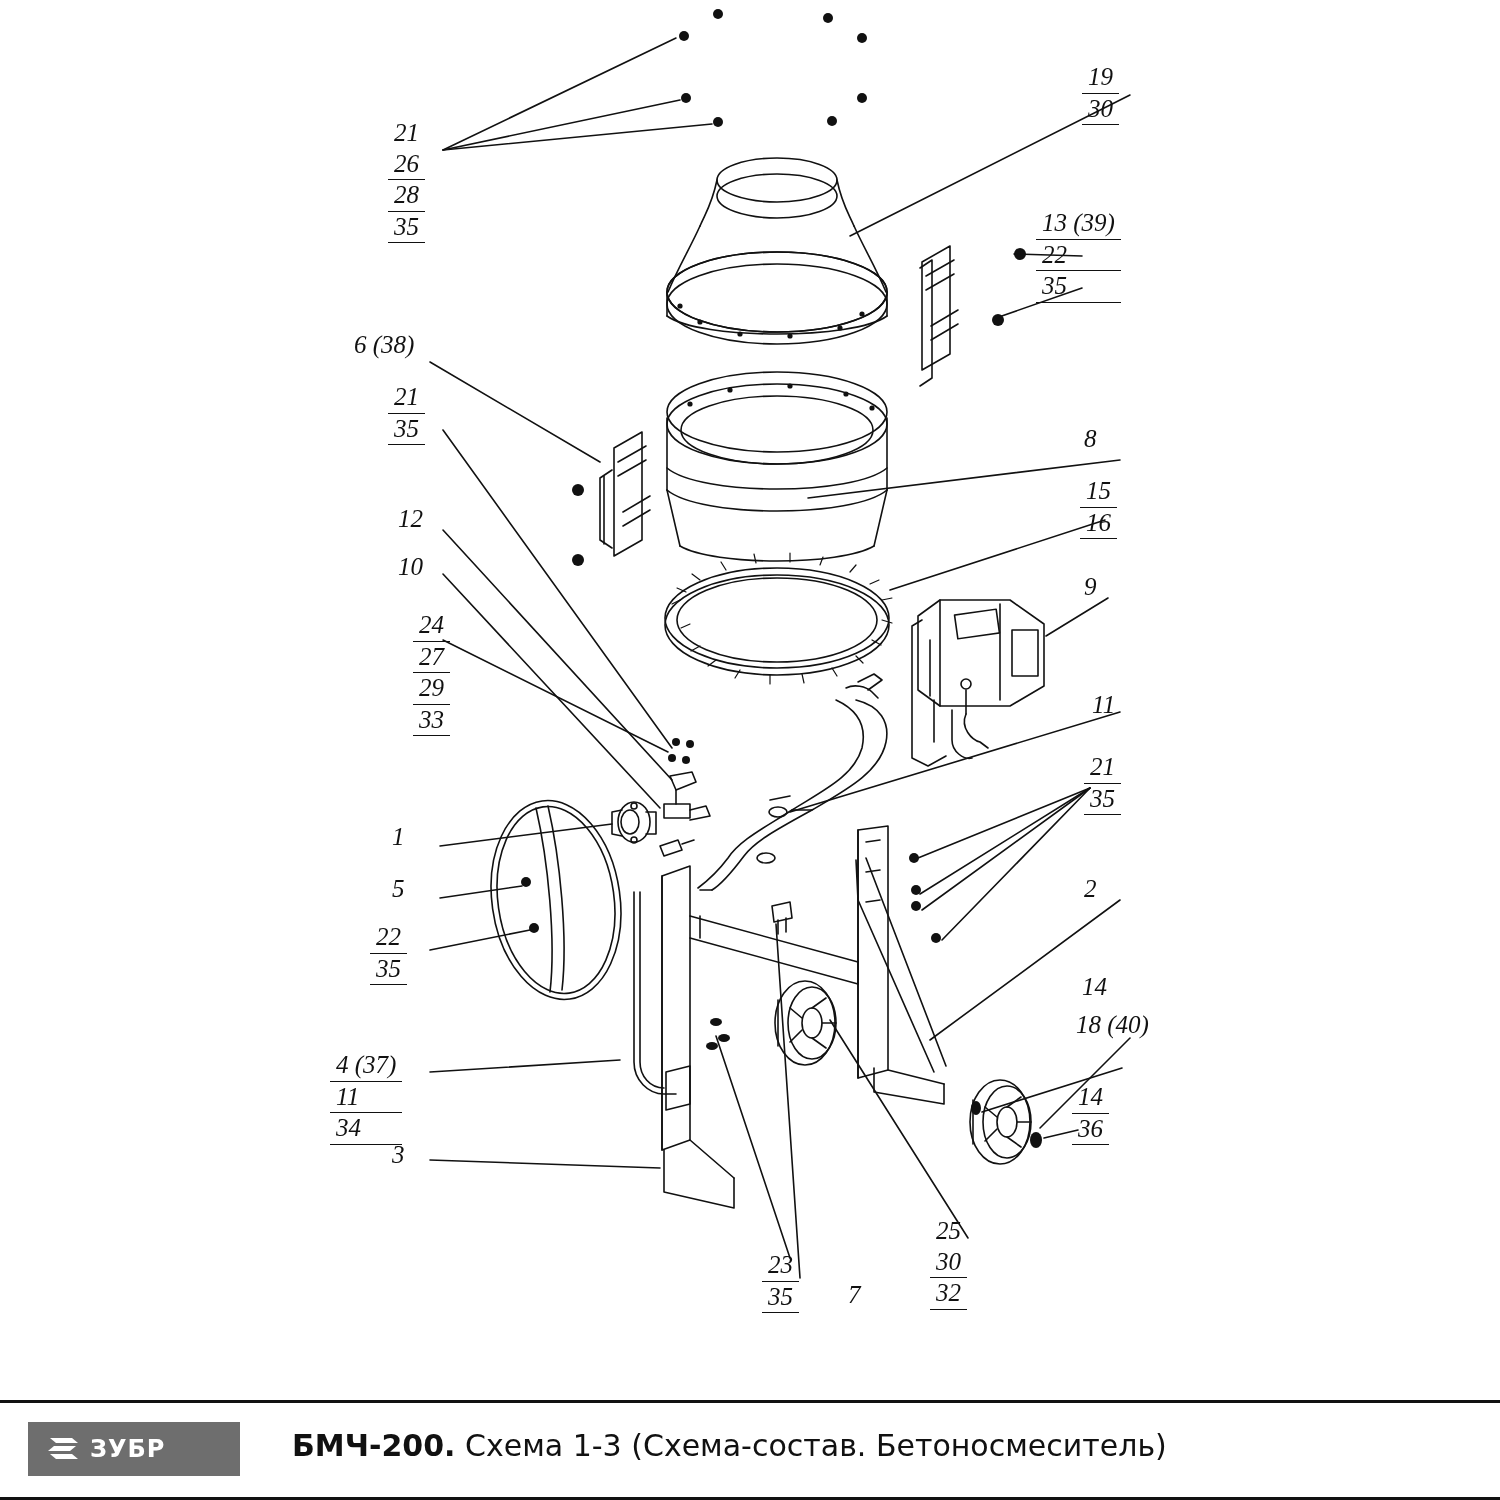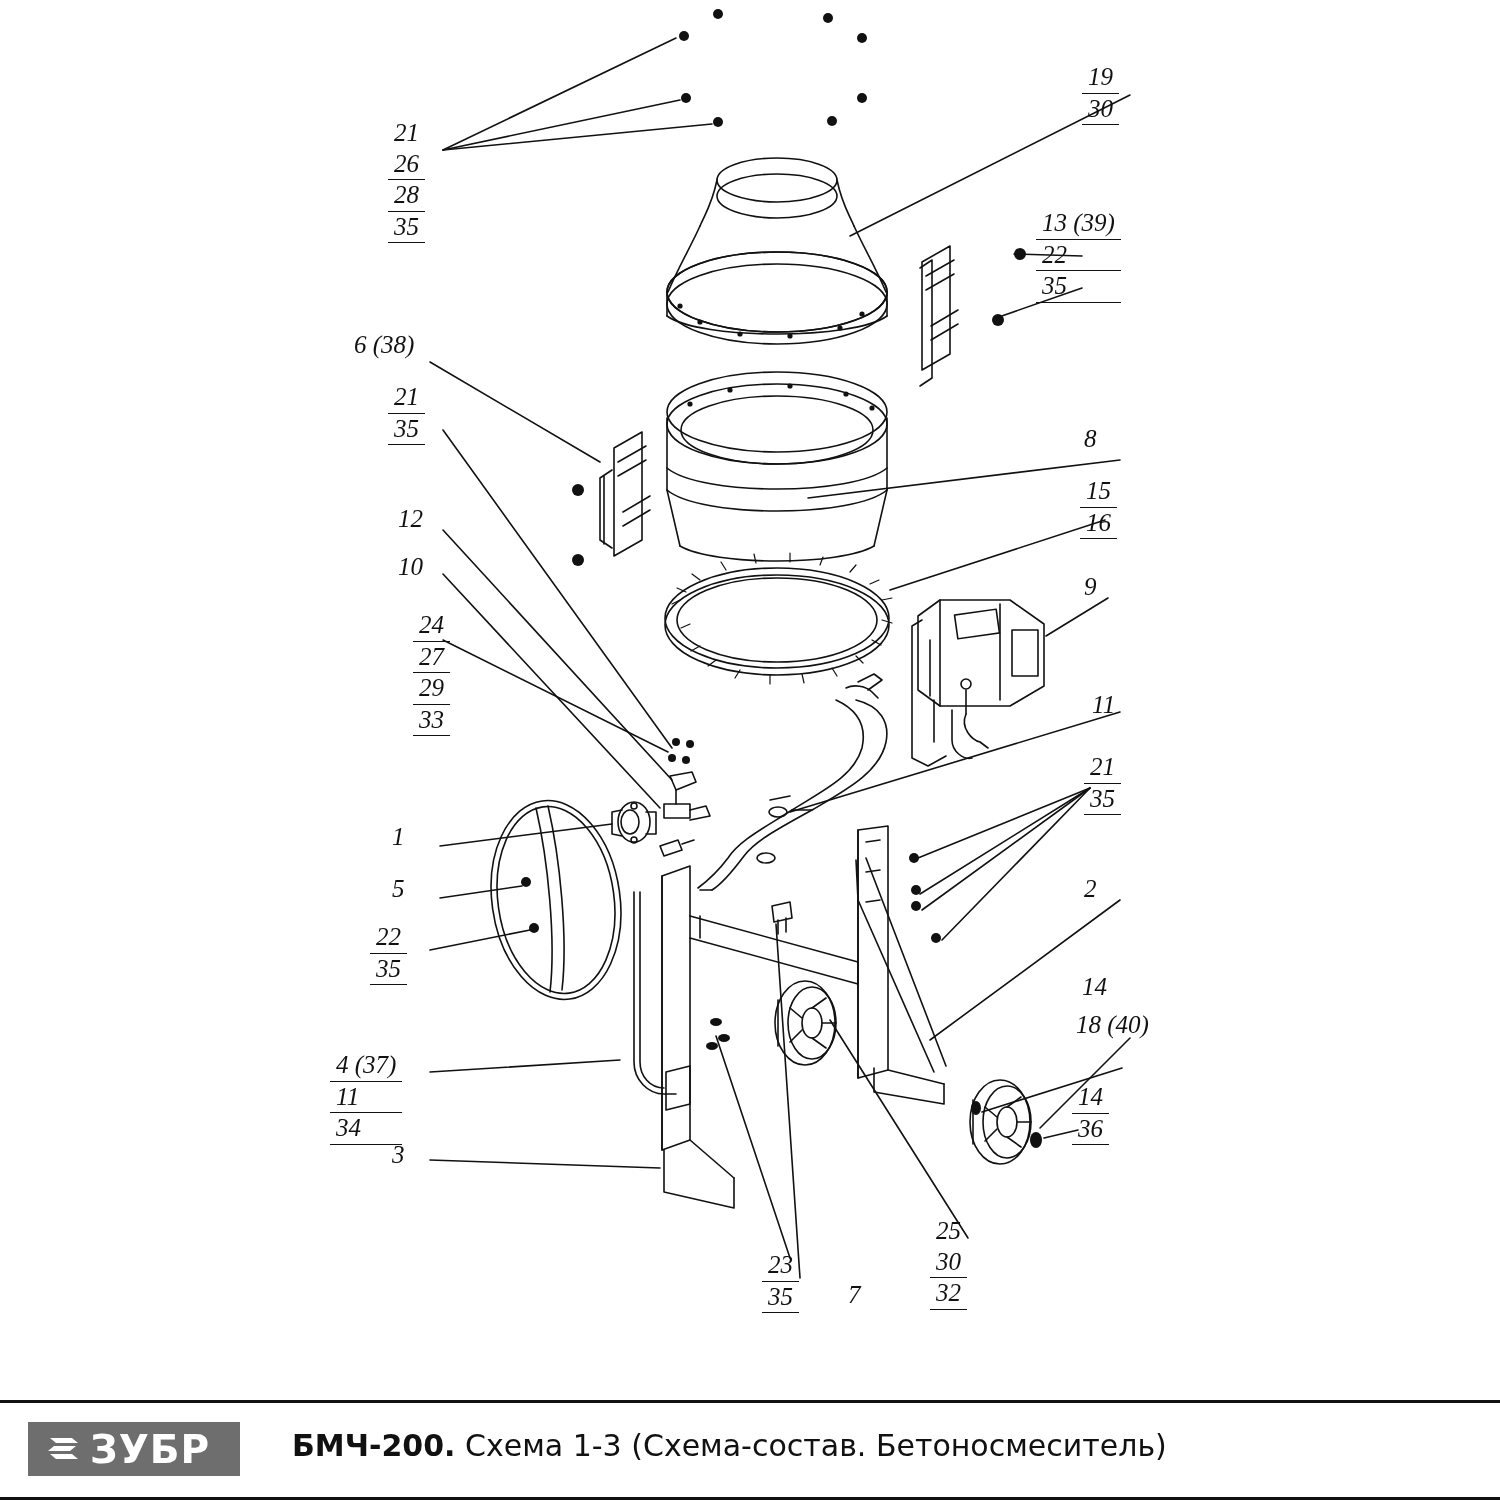--- a/index.html
+++ b/index.html
@@ -81,21 +81,21 @@
     box-sizing: border-box;
   }
   #logo .mark {
     width: 34px;
     height: 30px;
     flex: 0 0 auto;
   }
   #logo .wordmark {
     font-family: "DejaVu Sans", sans-serif;
     font-weight: bold;
-    font-size: 39px;
+    font-size: 24px;
     letter-spacing: 1px;
   }
   #caption {
     position: absolute;
     left: 292px;
     top: 28px;
     font-family: "DejaVu Sans", sans-serif;
     font-size: 30px;
     color: #111;
     white-space: nowrap;

